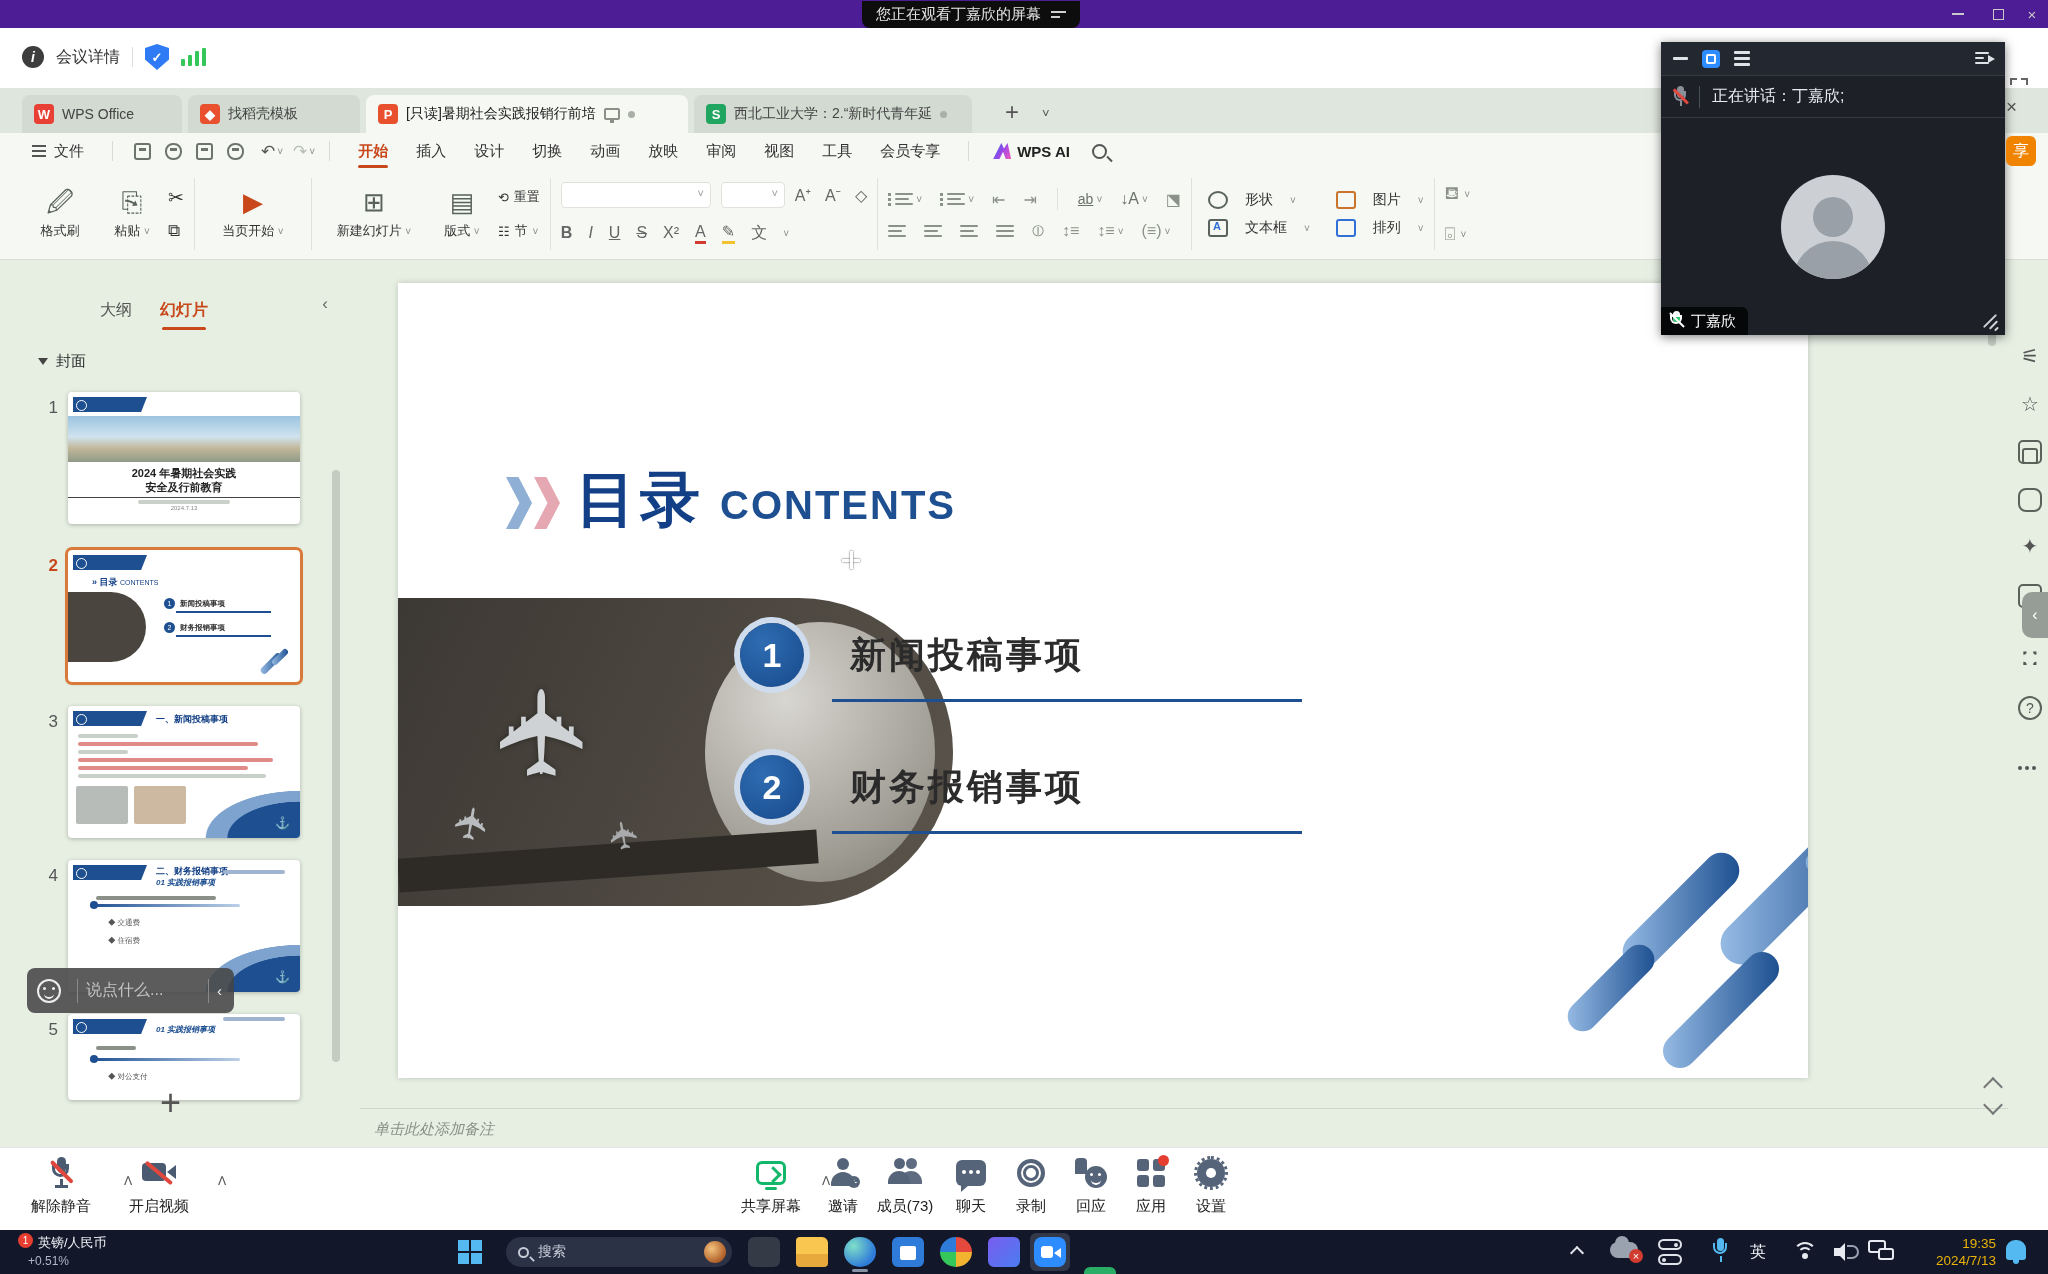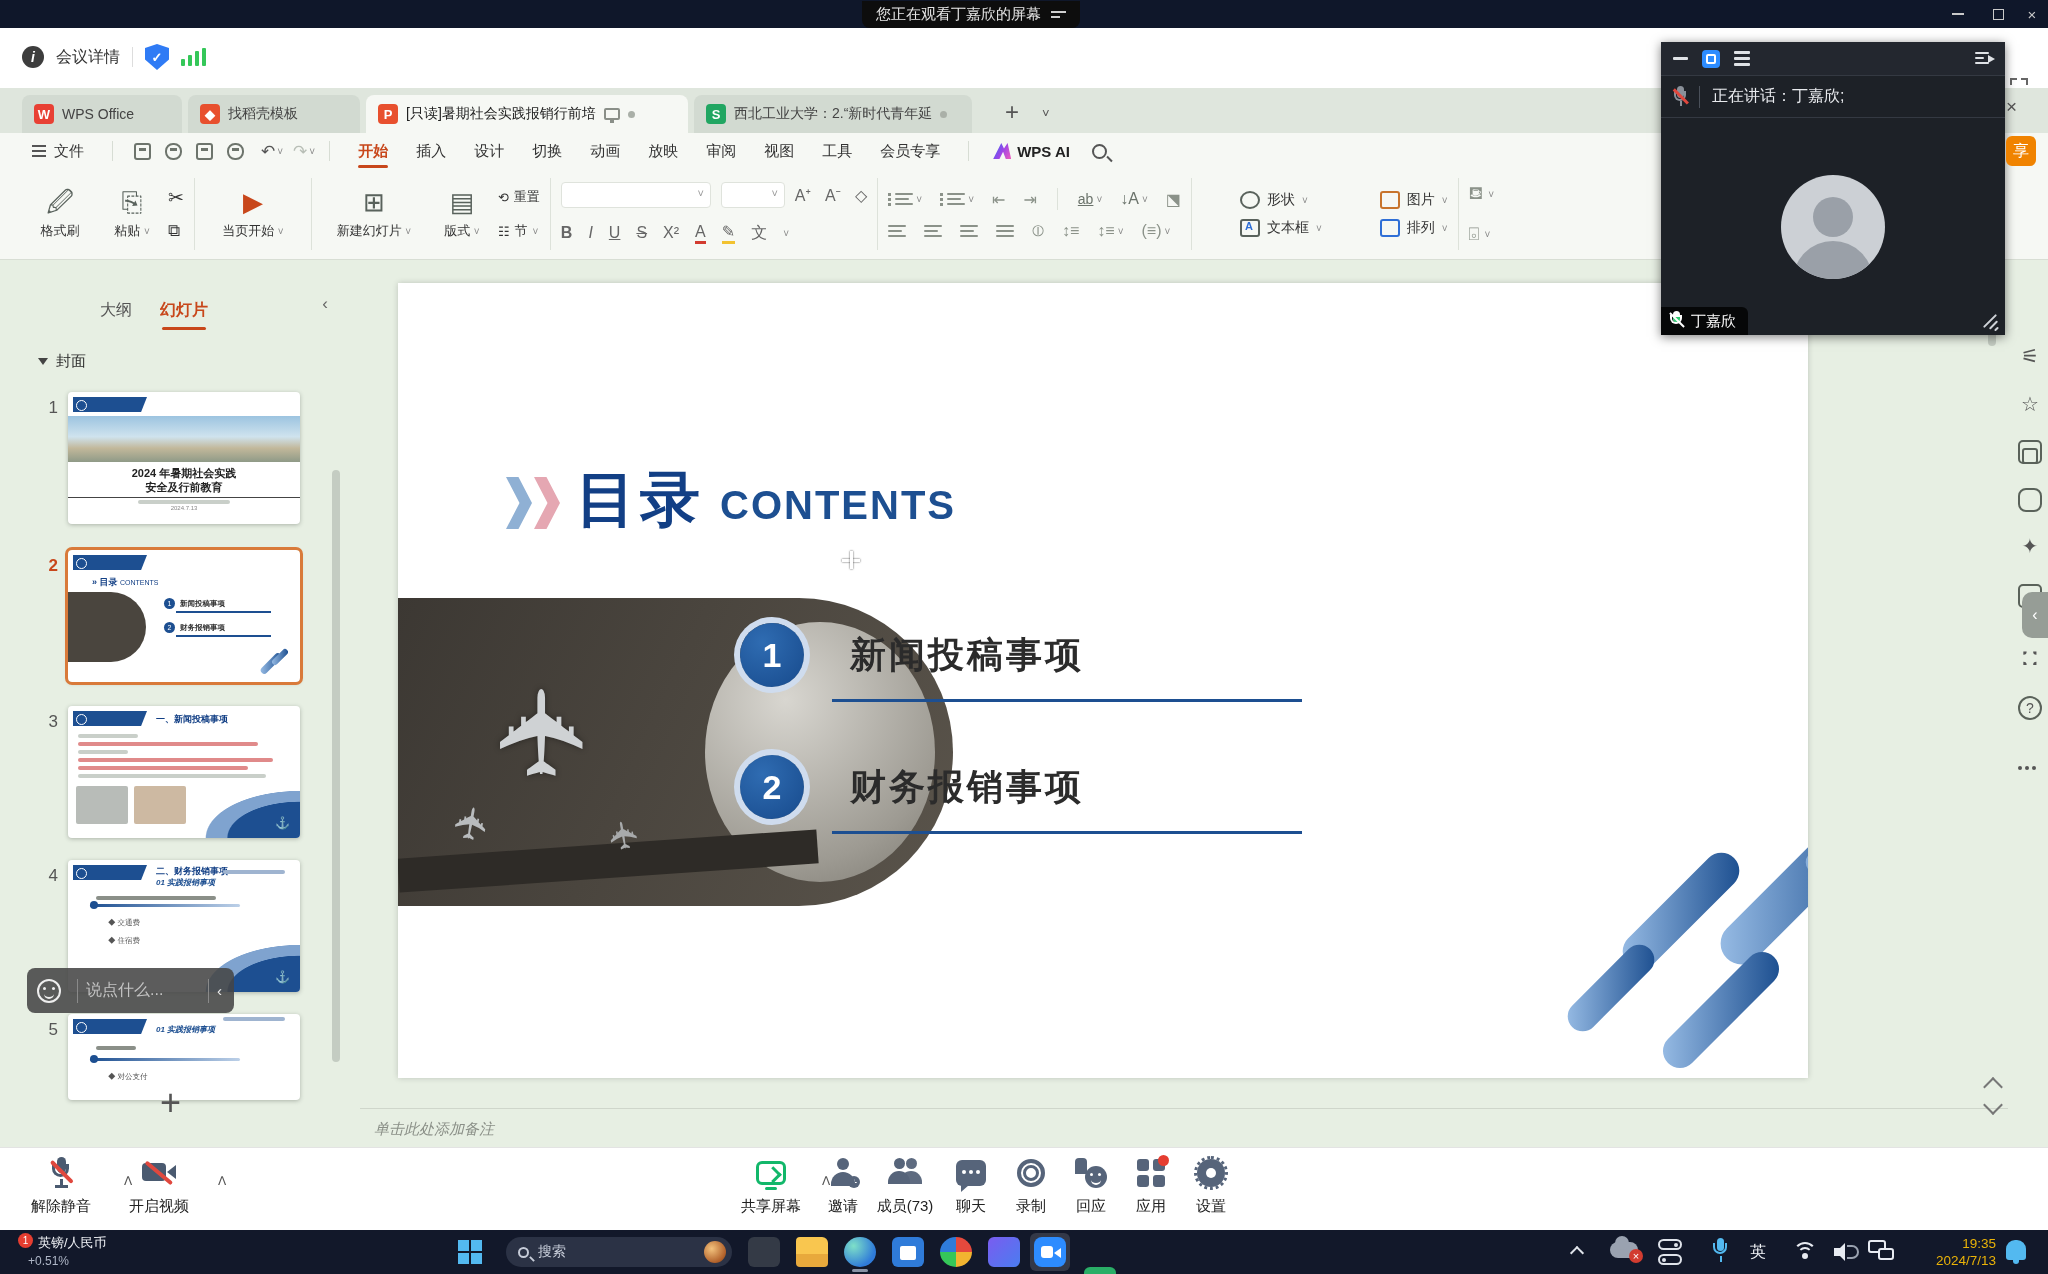--- a/index.html
+++ b/index.html
@@ -1,21 +1,21 @@
 <!DOCTYPE html>
 <html><head>
 <meta charset="utf-8">
 <style>
   * { margin:0; padding:0; box-sizing:border-box; }
   html,body { width:2048px; height:1274px; }
   body { font-family:"Liberation Sans", sans-serif; background:#000; }
   #screen { position:relative; width:2048px; height:1274px; background:#e7efe3; overflow:hidden; }
 
   
-  .top-bar { position:absolute; left:0; top:0; width:2048px; height:28px; background:#0f172a; z-index:100; }
+  .top-bar { position:absolute; left:0; top:0; width:2048px; height:28px; background:#4c1d95; z-index:100; }
   .watch-pill { position:absolute; left:862px; top:1px; height:27px; padding:0 14px; background:#0d0d0d; border-radius:0 0 8px 8px; display:flex; align-items:center; gap:10px; color:#e6e6e6; font-size:15px; }
   .pill-menu { display:inline-flex; flex-direction:column; gap:3px; }
   .pill-menu i { display:block; width:15px; height:2px; background:#cfcfcf; }
   .pill-menu i:last-child { width:9px; }
   .win-ctl { position:absolute; top:0; height:28px; width:40px; display:flex; align-items:center; justify-content:center; color:#c9c9c9; font-size:15px; }
   .wc-min { left:1938px; } .wc-max { left:1978px; } .wc-close { left:2016px; width:32px; }
   .wc-max i { width:11px; height:11px; border:1px solid #c9c9c9; display:block; }
   .wc-min i { width:12px; height:2px; background:#c9c9c9; display:block; }
 
   
@@ -80,21 +80,21 @@
   .sel.sm { width:64px; }
   .sel::after { content:"\02C5"; position:absolute; right:6px; top:4px; color:#999; font-size:11px; }
   .fmtrow { display:flex; align-items:center; gap:14px; height:30px; font-size:16px; color:#666; }
   .lnstack { display:inline-flex; flex-direction:column; gap:3px; }
   .lnstack i { display:block; width:18px; height:2px; background:#8b9289; border-radius:1px; }
   .lnstack i:nth-child(2){ width:14px; }
   .lnstack.dots { position:relative; padding-left:7px; }
   .lnstack.dots::before { content:""; position:absolute; left:0; top:0; width:3px; height:3px; background:#8b9289; box-shadow:0 5px 0 #8b9289,0 10px 0 #8b9289; }
   .icbtn { display:flex; align-items:center; gap:3px; }
   .ins-grid { display:grid; grid-template-columns:auto auto; gap:10px 26px; margin-left:6px; }
-  .insbtn { display:flex; align-items:center; gap:7px; font-size:14px; color:#333;margin-left:32px; }
+  .insbtn { display:flex; align-items:center; gap:17px; font-size:14px; color:#333; }
   .ins-ic { width:20px; height:18px; border:2px solid #59625c; border-radius:3px; position:relative; }
   .ins-ic.pic { border-color:#c8742c; }
   .ins-ic.txt::after { content:"A"; position:absolute; left:3px; top:-1px; font-size:11px; color:#2f6fd6; font-weight:700; }
 
   
   .sidebar-head { position:absolute; left:12px; top:284px; width:330px; height:44px; display:flex; align-items:center; }
   .sb-tab { font-size:16px; color:#555; margin-left:88px;margin-top:8px; }
   .sb-tab.sel2 { color:#c8471b; font-weight:700; margin-left:28px; position:relative; }
   .sb-tab.sel2::after { content:""; position:absolute; left:2px; right:2px; bottom:-9px; height:3px; background:#c8471b; border-radius:2px; }
   .sb-collapse { position:absolute; right:14px; top:10px; color:#666; font-size:17px; }

